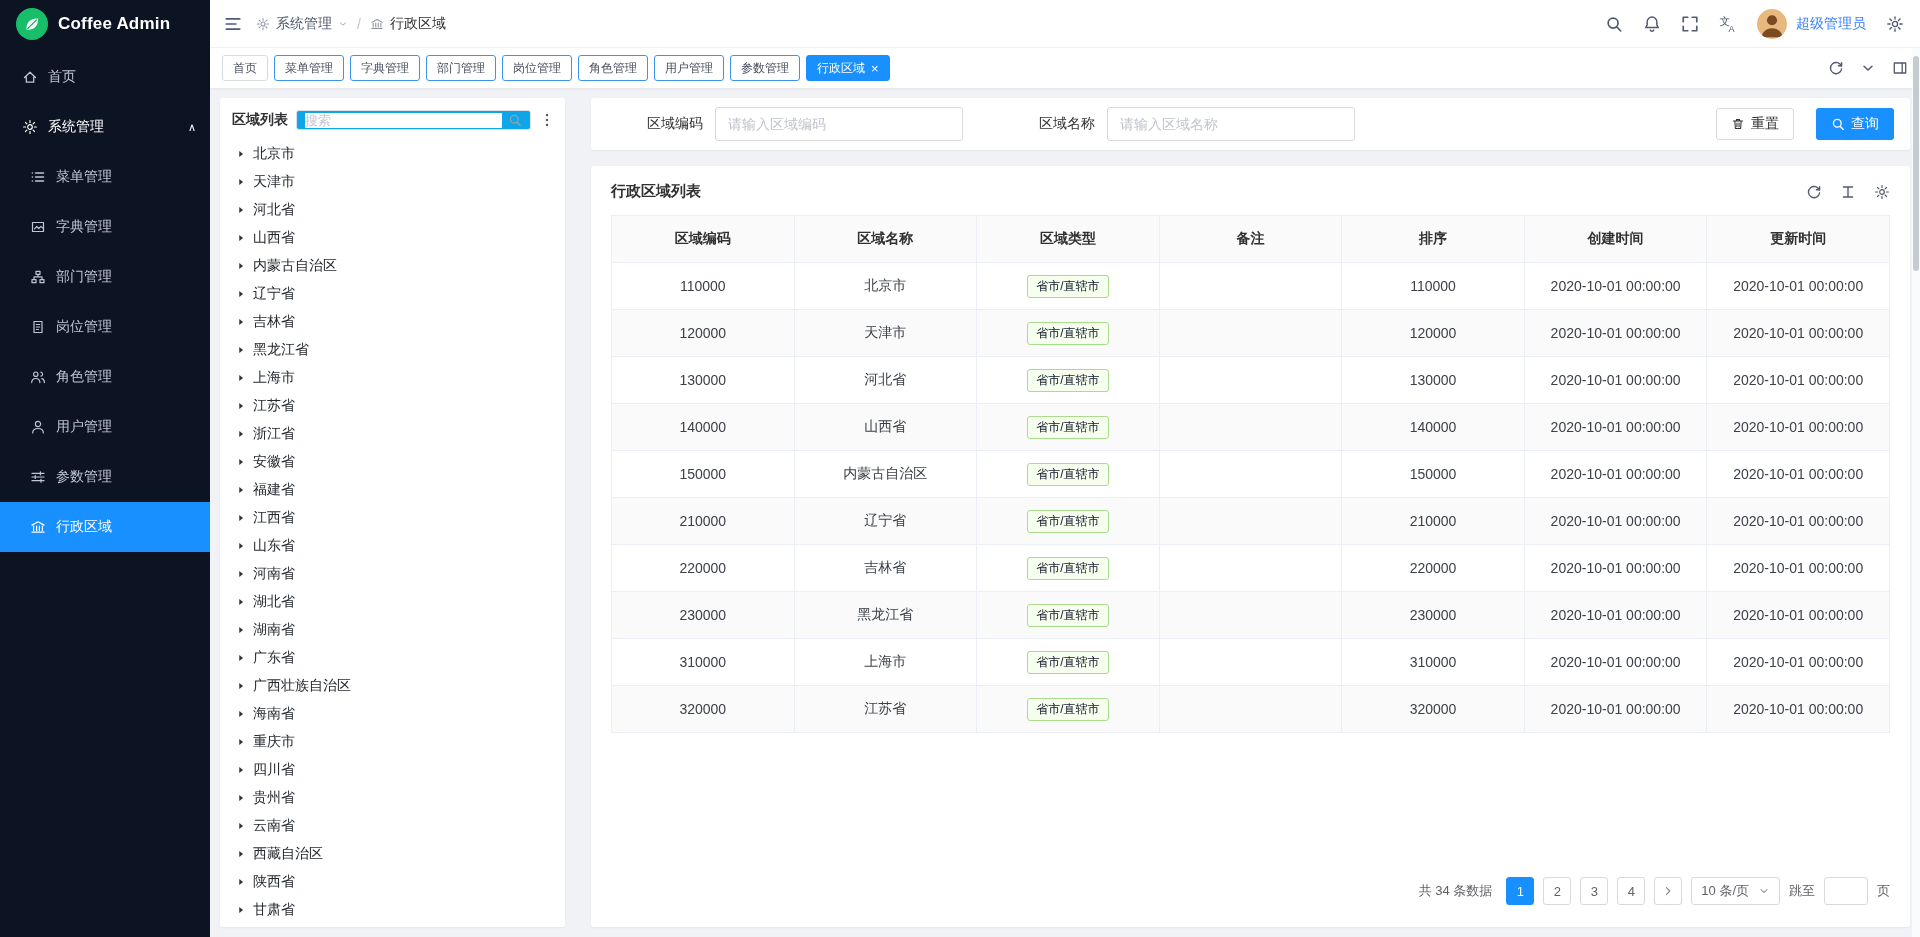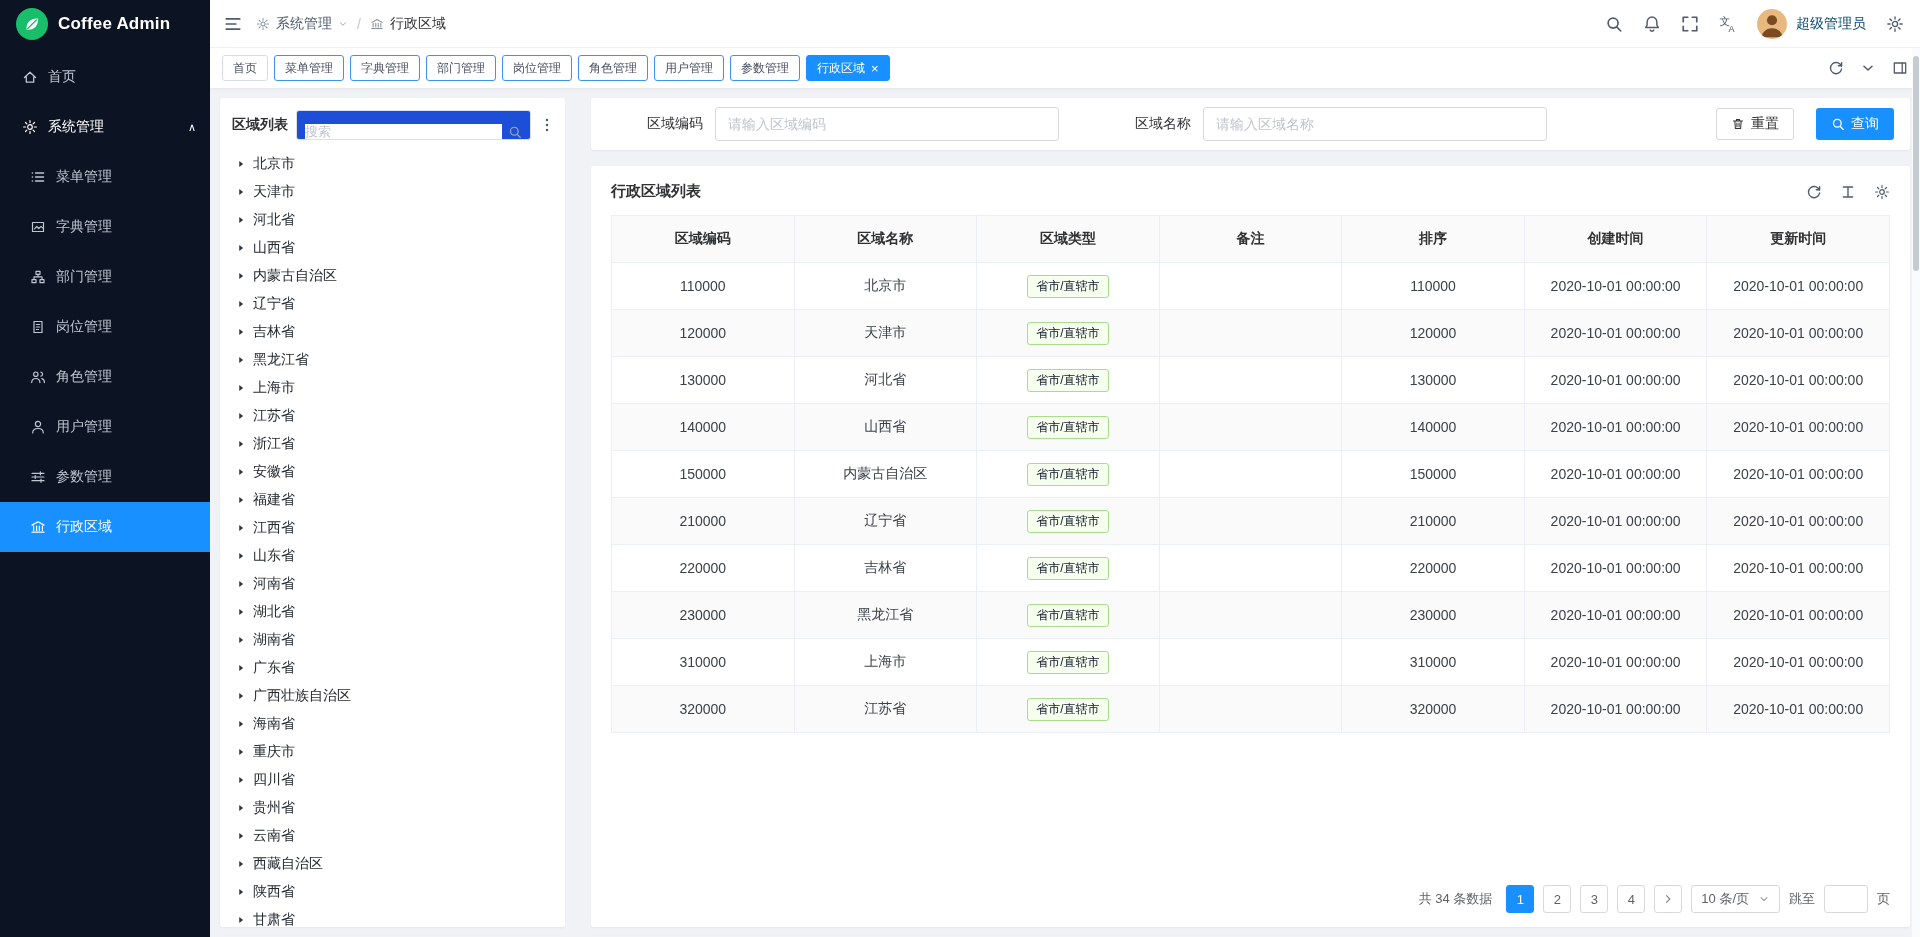--- a/index.html
+++ b/index.html
@@ -33,21 +33,21 @@
   .tool { color:#515a6e; cursor:pointer; }
   .breadcrumb { display:flex; align-items:center; gap:6px; font-size:14px; }
   .crumb-ic { color:#8b919c; }
   .crumb-l1 { color:#515a6e; cursor:pointer; }
   .crumb-caret { color:#9aa0aa; }
   .crumb-sep { color:#c0c4cc; margin:0 3px; }
   .crumb-l2 { color:#303133; }
   .topbar-right { margin-left:auto; display:flex; align-items:center; gap:20px; }
   .user-box { display:flex; align-items:center; gap:9px; cursor:pointer; }
   .avatar { width:30px; height:30px; border-radius:50%; overflow:hidden; display:inline-flex; }
-  .username { font-size:14px; color:#0c4a6e; }
+  .username { font-size:14px; color:#3b82f6; }
 
   .tabbar { height:40px; background:#ffffff; display:flex; align-items:center;
     padding:0 12px; box-shadow:0 1px 3px rgba(0,0,0,.06); position:relative; z-index:2; }
   .tabs { display:flex; align-items:center; gap:6px; flex:1; overflow:hidden; }
   .tab { height:26px; display:inline-flex; align-items:center; gap:6px; padding:0 10px;
     font-size:12px; background:#fff; border:1px solid #d8dce5; border-radius:3px;
     color:#495060; cursor:pointer; white-space:nowrap; }
   .tab.linked { border-color:#3d94ec; }
   .tab.active { background:#1890ff; border-color:#1890ff; color:#ffffff; }
   .tab-close { font-size:13px; line-height:1; cursor:pointer; }
@@ -55,47 +55,47 @@
   .tab-tools { display:flex; align-items:center; gap:16px; color:#515a6e; padding-left:12px; }
 
   
   .workspace { flex:1; display:flex; gap:26px; padding:10px; min-height:0; background:#f0f2f5; }
 
   .tree-card { width:345px; flex:none; background:#fff; border-radius:3px;
     box-shadow:0 1px 2px rgba(0,0,0,.05); padding:12px 10px 0 12px;
     display:flex; flex-direction:column; overflow:hidden; }
   .tree-head { display:flex; align-items:center; gap:8px; }
   .tree-title { font-size:14px; font-weight:700; color:#303133; white-space:nowrap; }
-  .tree-search { flex:1; height:30px; border:1px solid #dcdfe6; border-radius:3px;
-    display:flex; align-items:flex-end; gap:6px; padding:0 8px; background:#1d4ed8; }
+  .tree-search { flex:1; height:20px; border:1px solid #dcdfe6; border-radius:3px;
+    display:flex; align-items:center; gap:6px; padding:0 8px; background:#0ea5e9; }
   .tree-search input { flex:1; border:none; font-size:13px; min-width:0; color:#303133; }
   .tree-search input::placeholder { color:#c0c4cc; }
   .tree-search .sfx { color:#9aa0aa; }
   .tree-list { margin-top:10px; flex:1; overflow:hidden; }
   .tree-item { height:28px; display:flex; align-items:center; gap:7px; padding-left:4px;
     font-size:14px; color:#24292f; cursor:pointer; }
   .caret { color:#30353c; }
 
   .content-col { flex:1; display:flex; flex-direction:column; gap:16px; min-width:0; }
 
   .filter-card { height:52px; background:#fff; border-radius:3px; flex:none;
     box-shadow:0 1px 2px rgba(0,0,0,.05); display:flex; align-items:center; padding:0 16px 0 56px; }
   .f-label { font-size:14px; color:#303133; margin-right:12px; white-space:nowrap; }
   .f-label.second { margin-left:76px; }
-  .f-input { width:344px; height:34px; border:1px solid #d9d9d9; border-radius:3px;
+  .f-input { width:248px; height:34px; border:1px solid #d9d9d9; border-radius:3px;
     padding:0 12px; font-size:14px; color:#303133; }
   .f-input::placeholder { color:#c0c4cc; }
   .f-actions { margin-left:auto; display:flex; align-items:center; gap:14px; }
   .btn { height:32px; display:inline-flex; align-items:center; gap:6px; padding:0 14px;
     font-size:14px; border-radius:3px; cursor:pointer; border:1px solid transparent; }
   .btn-plain { background:#fff; border-color:#d9d9d9; color:#303133; }
   .btn-primary { background:#1890ff; color:#fff;margin-left:8px; }
 
   .table-card { flex:1; background:#fff; border-radius:3px; box-shadow:0 1px 2px rgba(0,0,0,.05);
-    padding:16px 20px 14px; display:flex; flex-direction:column; min-height:0; }
+    padding:16px 20px 22px; display:flex; flex-direction:column; min-height:0; }
   .card-head { display:flex; align-items:center; }
   .card-title { font-size:15px; font-weight:700; color:#303133; }
   .card-tools { margin-left:auto; display:flex; align-items:center; gap:18px; color:#3b4350; }
 
   .grid { width:100%; border-collapse:collapse; table-layout:fixed; margin-top:14px; }
   .grid th { background:#fafafa; height:47px; font-size:14px; font-weight:600;
     color:#303133; border:1px solid #ebeef5; text-align:center; }
   .grid td { height:47px; font-size:14px; color:#3c4148; border:1px solid #ebeef5; text-align:center; }
   .grid tbody tr { cursor:pointer; background:#fff; }
   .grid tbody tr:nth-child(even) { background:#fafafa; }

